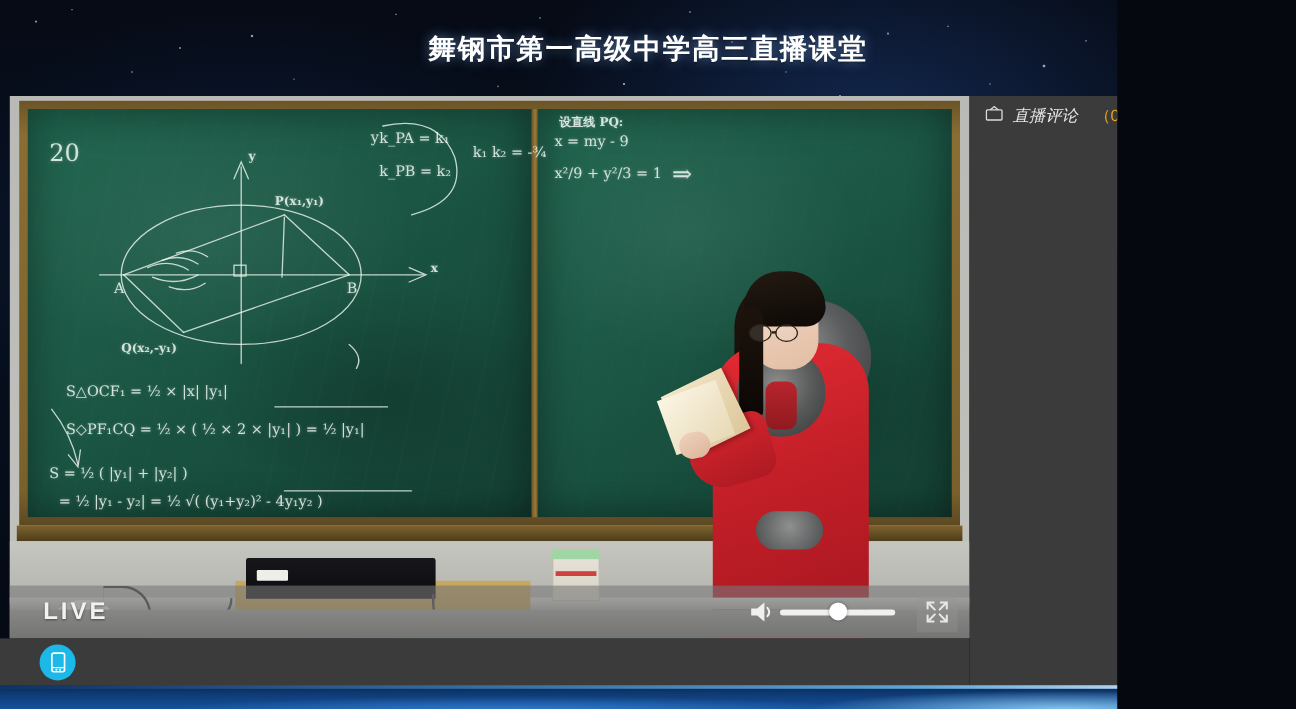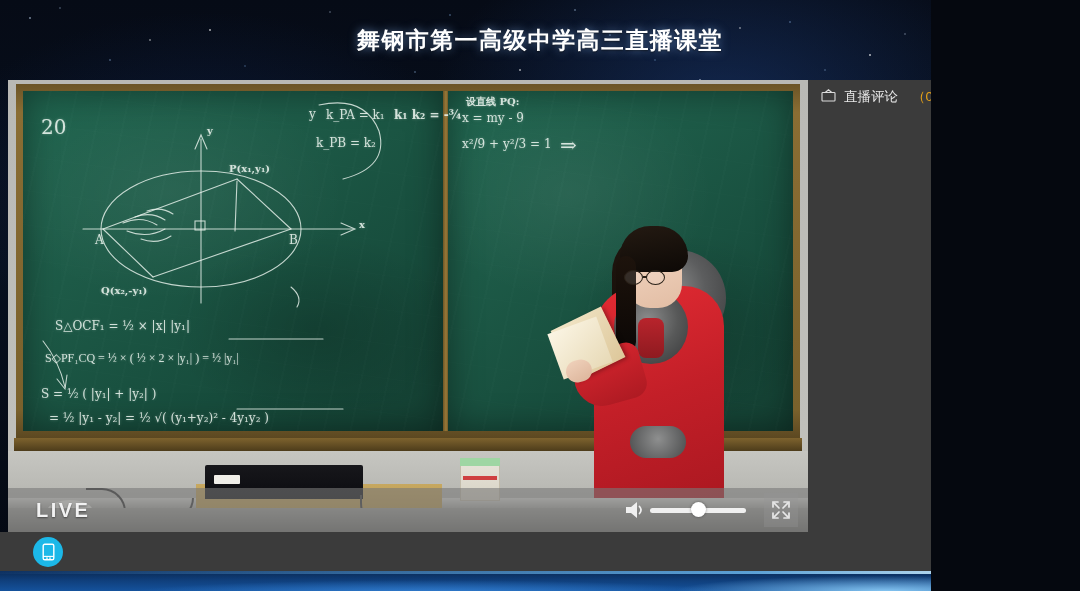--- a/index.html
+++ b/index.html
@@ -280,21 +280,21 @@
     background:rgba(150,150,150,.35);
   }
   
   #comment-panel {
     position:absolute; left:808px; top:80px; width:272px; height:492px;
     background:#3b3b3b;
   }
   #comment-header {
     height:34px; display:flex; align-items:center; padding:0 0 0 13px; gap:8px;
   }
-  #comment-title { color:#e8e8e8; font-size:13.5px; }
+  #comment-title { color:#e8e8e8; font-size:13.5px;font-style:italic; }
   #comment-count { color:#e8a317; font-size:13.5px; margin-left:6px; }
   #comment-list { height:458px; }
   
   #bottom-bar {
     position:absolute; left:0; top:532px; width:808px; height:40px;
     background:#3b3b3b; display:flex; align-items:center; padding-left:33px;
   }
   #mobile-button {
     width:30px; height:30px; border-radius:50%;
     background:#1cb8e8; display:flex; align-items:center; justify-content:center;
@@ -358,39 +358,39 @@
             <line x1="214" y1="318" x2="320" y2="318"></line>
           </svg>
           <div class="chalk chalk-lg" style="left:18px; top:24px;">20</div>
           <div class="chalk chalk-sm" style="left:184px; top:34px;">y</div>
           <div class="chalk chalk-sm" style="left:336px; top:128px;">x</div>
           <div class="chalk chalk-sm" style="left:206px; top:72px;text-align:right;">P(x₁,y₁)</div>
           <div class="chalk chalk-md" style="left:72px; top:142px;">A</div>
           <div class="chalk chalk-md" style="left:266px; top:142px;">B</div>
           <div class="chalk chalk-sm" style="left:78px; top:194px;">Q(x₂,-y₁)</div>
           <div class="chalk chalk-md" style="left:32px; top:228px;">S△OCF₁ = ½ × |x| |y₁|</div>
-          <div class="chalk chalk-md" style="left:22px; top:260px;font-family:Liberation Serif, serif;">S◇PF₁CQ = ½ × ( ½ × 2 × |y₁| ) = ½ |y₁|</div>
+          <div class="chalk chalk-md" style="left:32px; top:260px;">S◇PF₁CQ = ½ × ( ½ × 2 × |y₁| ) = ½ |y₁|</div>
           <div class="chalk chalk-md" style="left:18px; top:296px;">S = ½ ( |y₁| + |y₂| )</div>
           <div class="chalk chalk-md" style="left:26px; top:320px;">= ½ |y₁ - y₂| = ½ √( (y₁+y₂)² - 4y₁y₂ )</div>
           <div class="chalk chalk-md" style="left:286px; top:16px;">y</div>
         </div>
 
         <div class="board-divider" style="left:427px;"></div>
 
         <div class="board" id="board-right">
           <div class="chalk chalk-sm" style="left:18px; top:4px;">设直线 PQ:</div>
           <div class="chalk chalk-md" style="left:14px; top:20px;">x = my - 9</div>
           <div class="chalk chalk-md" style="left:14px; top:46px;">x²/9 + y²/3 = 1</div>
           <div class="chalk chalk-lg" style="left:112px; top:42px;">⇒</div>
 
         </div>
 
-        <div class="chalk chalk-md" style="left:310px; top:24px;  z-index:3;">k_PA = k₁</div>
+        <div class="chalk chalk-md" style="left:300px; top:24px;  z-index:3;">k_PA = k₁</div>
         <div class="chalk chalk-md" style="left:300px; top:52px;  z-index:3;">k_PB = k₂</div>
-        <div class="chalk chalk-md" style="left:378px; top:24px;  z-index:3;font-weight:bold;">k₁ k₂ = -¾</div>
+        <div class="chalk chalk-md" style="left:378px; top:36px;  z-index:3;">k₁ k₂ = -¾</div>
       </div>
 
       <div class="ledge"></div>
       <div class="lower-wall"></div>
 
       <div class="teacher">
         <div class="t-hair-back"></div>
         <div class="t-hood"></div>
         <div class="t-coat"></div>
         <div class="t-hood2"></div>

